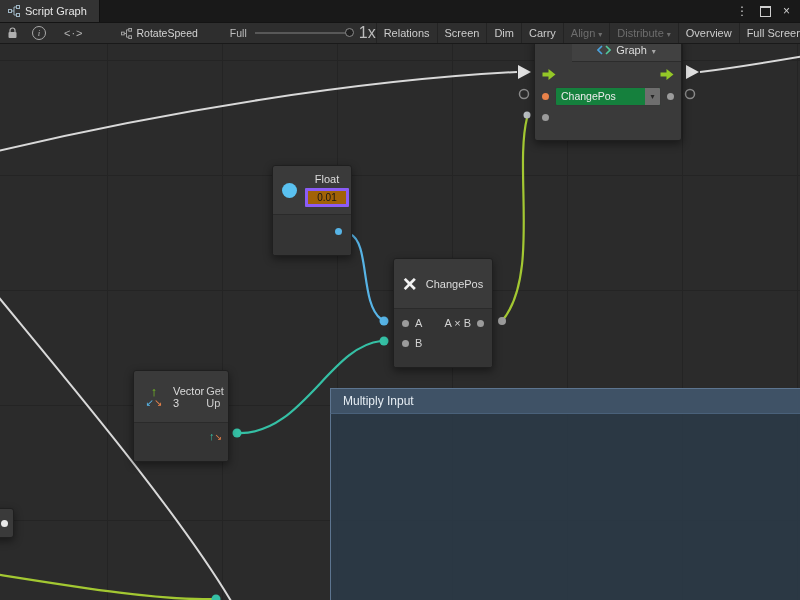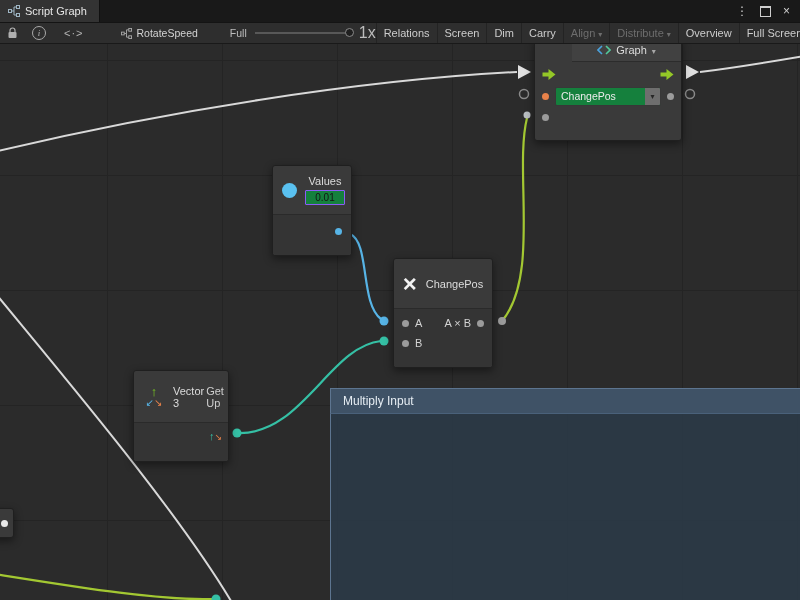--- a/index.html
+++ b/index.html
@@ -73,22 +73,22 @@
   .dropdown{flex:1;height:17px;display:flex;align-items:center;background:#15803d;
     border:1px solid #383838;border-radius:2px;overflow:hidden;}
   .dd-text{flex:1;font-size:10.5px;color:#ececec;padding:0 5px;white-space:nowrap;}
   .dd-arrow{width:15px;height:100%;background:#6e6e6e;color:#262626;font-size:8px;
     display:flex;align-items:center;justify-content:center;}
 
   
   .fl-header{height:48px;display:flex;align-items:center;gap:8px;padding:0 9px;}
   .fl-circle{width:15px;height:15px;border-radius:50%;background:#5ac1f0;flex:none;}
   .fl-col{display:flex;flex-direction:column;align-items:center;gap:3px;margin-left:auto;}
-  .val-box{background:#15803d;color:#141414;font-size:10px;padding:1px 5px;min-width:28px;
-    border:1px solid #8b5cf6;border-radius:1px;text-align:center;}
+  .val-box{background:#a16207;color:#141414;font-size:10px;padding:1px 5px;min-width:28px;
+    border:3px solid #8b5cf6;border-radius:1px;text-align:center;}
   .fl-body{height:40px;position:relative;background:#343434;border-top:1px solid #2a2a2a;
     border-radius:0 0 3px 3px;}
   .fl-out{position:absolute;right:9px;top:13px;}
 
   
   .m-header{height:49px;display:flex;align-items:center;justify-content:center;gap:9px;}
   .m-x{font-size:24px;font-weight:bold;color:#f2f2f2;line-height:1;}
   .m-body{padding:4px 0 14px;background:#343434;border-top:1px solid #2a2a2a;border-radius:0 0 3px 3px;}
   .m-row{height:20px;display:flex;align-items:center;gap:6px;padding:0 8px;}
   .m-out{margin-left:auto;display:flex;align-items:center;gap:6px;text-align:right;}
@@ -247,21 +247,21 @@
       </div>
       <div class="in-row">
         <span class="port-dot gray"></span>
       </div>
     </div>
 
     <div class="node" style="left:272px;top:121px;width:80px;">
       <div class="fl-header">
         <span class="fl-circle"></span>
         <div class="fl-col">
-          <span>Values</span>
+          <span>Float</span>
           <span class="val-box">0.01</span>
         </div>
       </div>
       <div class="fl-body">
         <span class="port-dot blue fl-out"></span>
       </div>
     </div>
 
     <div class="node" style="left:393px;top:214px;width:100px;">
       <div class="m-header">

